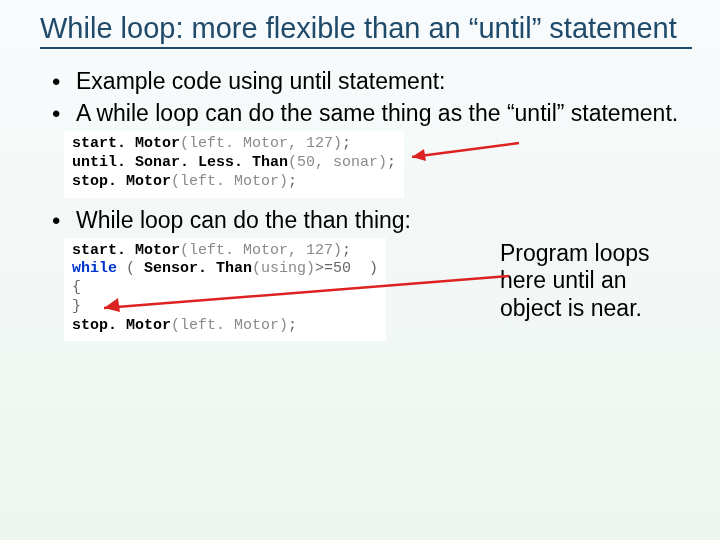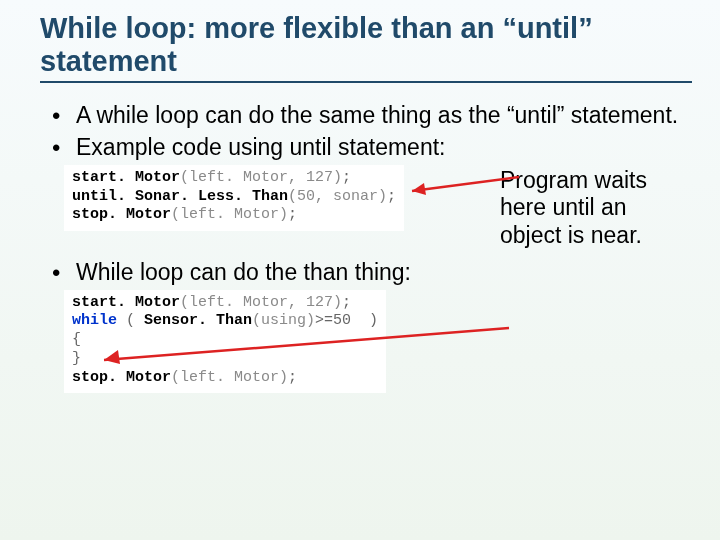--- a/index.html
+++ b/index.html
@@ -6,21 +6,21 @@
   html, body { width: 720px; height: 540px; overflow: hidden; }
   body {
     font-family: Arial, Helvetica, sans-serif;
     background: linear-gradient(to bottom, #f7fbfd 0%, #eef5ee 100%);
     padding: 12px 28px 12px 40px;
   }
   .title {
     color: #204a6a;
     font-size: 29px;
     line-height: 1.15;
-    font-weight: 700;
+    font-weight: 400;
     margin-bottom: 18px;
     border-bottom: 2px solid #204a6a;
     padding-bottom: 2px;
     display: block;
   }
   .bullets {
     list-style: none;
     margin-top: 8px;
   }
   .bullets > li {
@@ -73,42 +73,42 @@
   }
   .arrow line { stroke: #d22; stroke-width: 2.5; }
   .arrow polygon { fill: #d22; }
 </style>
 </head>
 <body>
 
 <h1 class="title">While loop: more flexible than an “until” statement</h1>
 
 <ul class="bullets">
+  <li>Example code using until statement:</li>
   <li>A while loop can do the same thing as the “until” statement.</li>
-  <li>Example code using until statement:</li>
 </ul>
 
 <div class="figrow">
   <div class="codebox"><span class="fn">start. Motor</span><span class="arg">(left. Motor, 127)</span><span class="pun">;</span>
 <span class="fn">until. Sonar. Less. Than</span><span class="arg">(50, sonar)</span><span class="pun">;</span>
 <span class="fn">stop. Motor</span><span class="arg">(left. Motor)</span><span class="pun">;</span></div>
   <svg class="arrow" style="left:330px; top:4px;" width="130" height="30">
     <line x1="125" y1="8" x2="18" y2="22"></line>
     <polygon points="18,22 30,14 32,26"></polygon>
   </svg>
-  <div class="annot">Program waits here until an object is near.</div>
 </div>
 
 <ul class="bullets">
   <li>While loop can do the than thing:</li>
 </ul>
 
 <div class="figrow">
   <div class="codebox"><span class="fn">start. Motor</span><span class="arg">(left. Motor, 127)</span><span class="pun">;</span>
 <span class="kw">while</span><span class="pun"> ( </span><span class="fn">Sensor. Than</span><span class="arg">(using)</span><span class="pun">&gt;=50 </span><span class="pun"> )</span>
 <span class="pun">{</span>
 <span class="pun">}</span>
 <span class="fn">stop. Motor</span><span class="arg">(left. Motor)</span><span class="pun">;</span></div>
   <svg class="arrow" style="left:20px; top:30px;" width="430" height="50">
     <line x1="425" y1="8" x2="20" y2="40"></line>
     <polygon points="20,40 34,30 36,44"></polygon>
   </svg>
+  <div class="annot">Program loops here until an object is near.</div>
 </div>
 
 </body></html>

